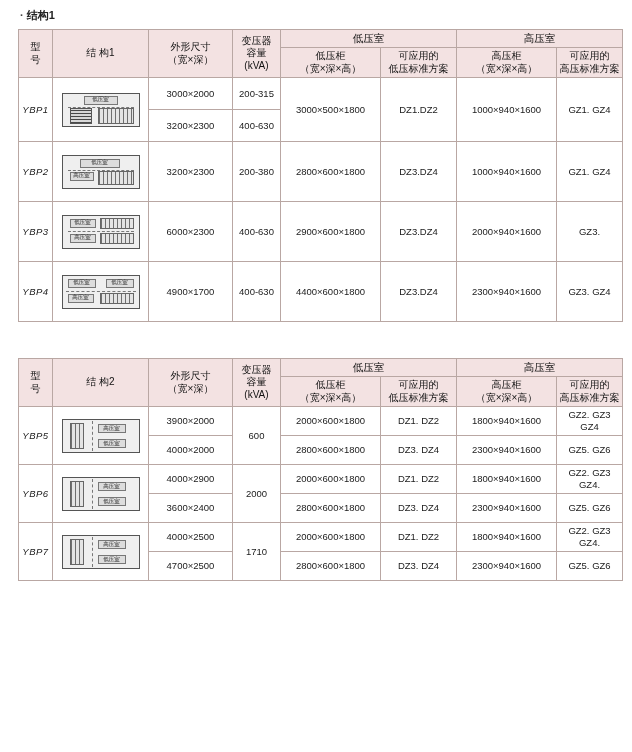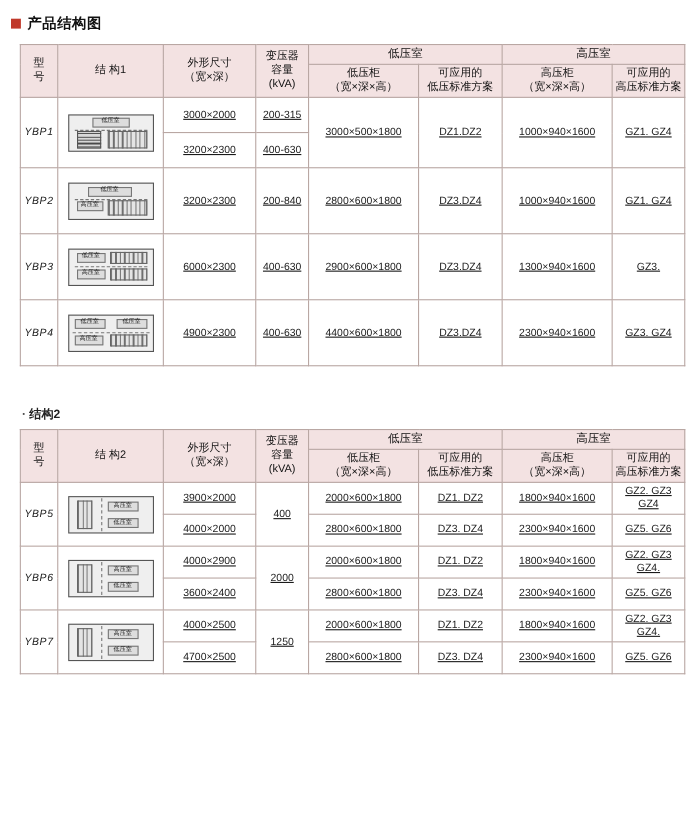--- a/index.html
+++ b/index.html
@@ -79,21 +79,20 @@
     line-height: 1.3;
   }
   .model {
     font-size: 11px;
     letter-spacing: 0.5px;
     font-style: italic;
   }
   .mono-num {
     font-size: 9.5px;
     white-space: nowrap;
-    text-decoration: underline;
   }
 
   
   .diagram {
     width: 86px;
     height: 40px;
     margin: 0 auto;
     position: relative;
   }
   .dg-box {
@@ -144,25 +143,24 @@
   }
   .spacer {
     height: 36px;
   }
 </style>
 </head>
 <body>
 
 <div class="page">
 
-  <div class="section-title">
-    <span class="sq" style="background: rgb(192, 57, 43);"></span>
-    <span class="txt">产品结构图</span>
+
+  <div class="sub-title">
+    <span class="dot">·</span><span>结构1</span>
   </div>
-
 
   <table class="struct">
     <colgroup>
       <col style="width:34px">
       <col style="width:96px">
       <col style="width:84px">
       <col style="width:48px">
       <col style="width:100px">
       <col style="width:76px">
       <col style="width:100px">
@@ -222,21 +220,21 @@
         <td>
           <div class="diagram">
             <div class="dg-box dg-outer"></div>
             <div class="dg-label" style="left:22px;top:7px;width:40px;height:9px;">低压室</div>
             <div class="dg-label" style="left:12px;top:20px;width:24px;height:9px;">高压室</div>
             <div class="dg-grid" style="left:40px;top:19px;width:36px;height:14px;"></div>
             <div class="dg-dash" style="left:10px;top:18px;width:66px;"></div>
           </div>
         </td>
         <td class="mono-num">3200×2300</td>
-        <td class="mono-num">200-840</td>
+        <td class="mono-num">200-380</td>
         <td class="mono-num">2800×600×1800</td>
         <td class="mono-num">DZ3.DZ4</td>
         <td class="mono-num">1000×940×1600</td>
         <td class="mono-num">GZ1. GZ4</td>
       </tr>
 
       <tr style="height:60px">
         <td class="model">YBP3</td>
         <td>
           <div class="diagram">
@@ -245,51 +243,48 @@
             <div class="dg-grid" style="left:42px;top:6px;width:34px;height:11px;"></div>
             <div class="dg-label" style="left:12px;top:22px;width:26px;height:9px;">高压室</div>
             <div class="dg-grid" style="left:42px;top:21px;width:34px;height:11px;"></div>
             <div class="dg-dash" style="left:10px;top:19px;width:66px;"></div>
           </div>
         </td>
         <td class="mono-num">6000×2300</td>
         <td class="mono-num">400-630</td>
         <td class="mono-num">2900×600×1800</td>
         <td class="mono-num">DZ3.DZ4</td>
-        <td class="mono-num">1300×940×1600</td>
+        <td class="mono-num">2000×940×1600</td>
         <td class="mono-num">GZ3.</td>
       </tr>
 
       <tr style="height:60px">
         <td class="model">YBP4</td>
         <td>
           <div class="diagram">
             <div class="dg-box dg-outer"></div>
             <div class="dg-label" style="left:10px;top:7px;width:28px;height:9px;">低压室</div>
             <div class="dg-label" style="left:48px;top:7px;width:28px;height:9px;">低压室</div>
             <div class="dg-label" style="left:10px;top:22px;width:26px;height:9px;">高压室</div>
             <div class="dg-grid" style="left:42px;top:21px;width:34px;height:11px;"></div>
             <div class="dg-dash" style="left:8px;top:19px;width:70px;"></div>
           </div>
         </td>
-        <td class="mono-num">4900×2300</td>
+        <td class="mono-num">4900×1700</td>
         <td class="mono-num">400-630</td>
         <td class="mono-num">4400×600×1800</td>
         <td class="mono-num">DZ3.DZ4</td>
         <td class="mono-num">2300×940×1600</td>
         <td class="mono-num">GZ3. GZ4</td>
       </tr>
     </tbody>
   </table>
 
   <div class="spacer"></div>
 
-  <div class="sub-title">
-    <span class="dot">·</span><span>结构2</span>
-  </div>
 
   <table class="struct">
     <colgroup>
       <col style="width:34px">
       <col style="width:96px">
       <col style="width:84px">
       <col style="width:48px">
       <col style="width:100px">
       <col style="width:76px">
       <col style="width:100px">
@@ -326,21 +321,21 @@
         <td rowspan="2">
           <div class="diagram">
             <div class="dg-box dg-outer"></div>
             <div class="dg-grid" style="left:12px;top:7px;width:14px;height:26px;"></div>
             <div class="dg-label" style="left:40px;top:8px;width:28px;height:9px;">高压室</div>
             <div class="dg-label" style="left:40px;top:23px;width:28px;height:9px;">低压室</div>
             <div class="dg-vdash" style="left:34px;top:5px;height:30px;"></div>
           </div>
         </td>
         <td class="mono-num">3900×2000</td>
-        <td rowspan="2" class="mono-num">400</td>
+        <td rowspan="2" class="mono-num">600</td>
         <td class="mono-num">2000×600×1800</td>
         <td class="mono-num">DZ1. DZ2</td>
         <td class="mono-num">1800×940×1600</td>
         <td class="mono-num" style="white-space:pre-line">GZ2. GZ3
 GZ4</td>
       </tr>
       <tr style="height:29px">
         <td class="mono-num">4000×2000</td>
         <td class="mono-num">2800×600×1800</td>
         <td class="mono-num">DZ3. DZ4</td>
@@ -380,21 +375,21 @@
         <td rowspan="2">
           <div class="diagram">
             <div class="dg-box dg-outer"></div>
             <div class="dg-grid" style="left:12px;top:7px;width:14px;height:26px;"></div>
             <div class="dg-label" style="left:40px;top:8px;width:28px;height:9px;">高压室</div>
             <div class="dg-label" style="left:40px;top:23px;width:28px;height:9px;">低压室</div>
             <div class="dg-vdash" style="left:34px;top:5px;height:30px;"></div>
           </div>
         </td>
         <td class="mono-num">4000×2500</td>
-        <td rowspan="2" class="mono-num">1250</td>
+        <td rowspan="2" class="mono-num">1710</td>
         <td class="mono-num">2000×600×1800</td>
         <td class="mono-num">DZ1. DZ2</td>
         <td class="mono-num">1800×940×1600</td>
         <td class="mono-num" style="white-space:pre-line">GZ2. GZ3
 GZ4.</td>
       </tr>
       <tr style="height:29px">
         <td class="mono-num">4700×2500</td>
         <td class="mono-num">2800×600×1800</td>
         <td class="mono-num">DZ3. DZ4</td>

